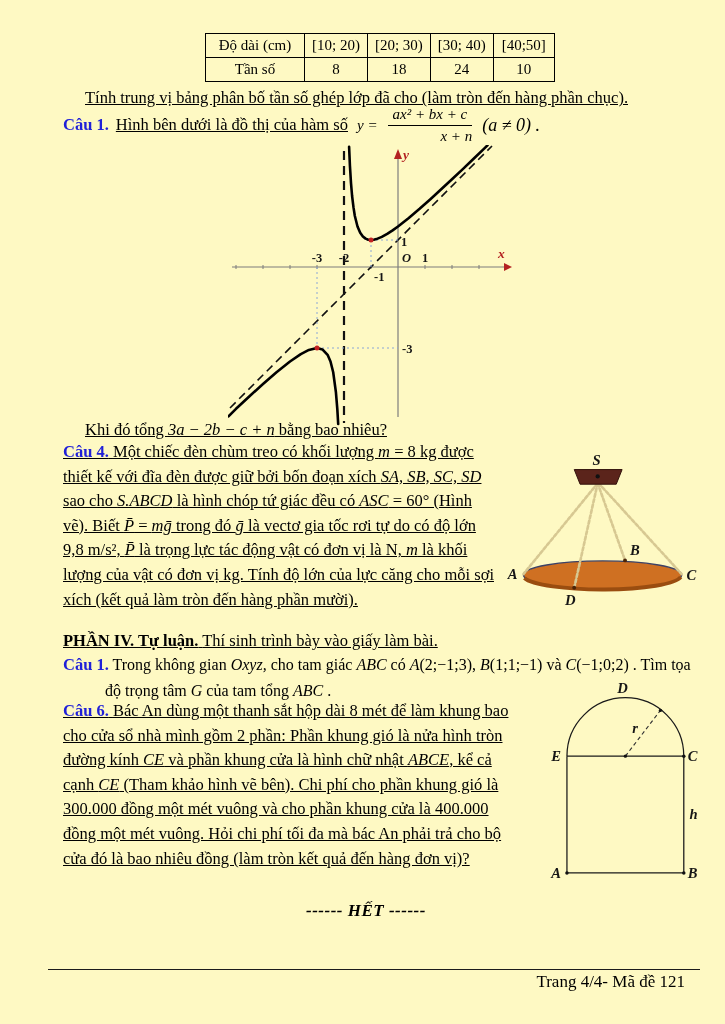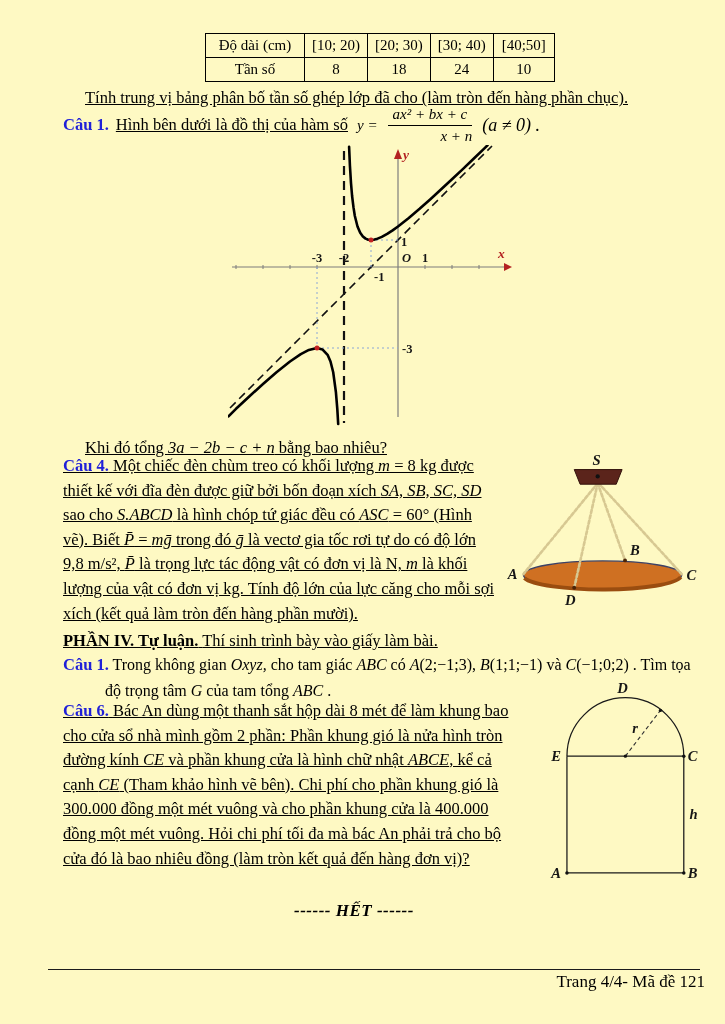--- a/index.html
+++ b/index.html
@@ -103,23 +103,23 @@
     <text x="116" y="117" text-anchor="middle" class="gt">-2</text>
     <text x="197" y="117" text-anchor="middle" class="gt">1</text>
     <text x="174" y="117" class="gt go">O</text>
     <text x="270" y="113" class="gx">x</text>
     <text x="175" y="14" class="gx">y</text>
     <text x="173" y="101" class="gt">1</text>
     <text x="146" y="136" class="gt">-1</text>
     <text x="174" y="208" class="gt">-3</text>
   </svg>
 
-  <div class="abs para" style="left:85px;top:436px;"><span>Khi đó tổng </span><span class="mi">3a − 2b − c + n</span><span> bằng bao nhiêu?</span></div>
+  <div class="abs para" style="left:85px;top:418px;"><span>Khi đó tổng </span><span class="mi">3a − 2b − c + n</span><span> bằng bao nhiêu?</span></div>
 
-  <div class="abs para" style="left:63px;top:454px;width:433px;">
+  <div class="abs para" style="left:63px;top:440px;width:433px;">
     <span class="qlabel">Câu 4.</span>
     <span><span>Một chiếc đèn chùm treo có khối lượng </span><span class="mi">m</span><span> = 8 kg được thiết kế với đĩa đèn được giữ bởi bốn đoạn xích </span><span class="mi">SA, SB, SC, SD</span><span> sao cho </span><span class="mi">S.ABCD</span><span> là hình chóp tứ giác đều có </span><span class="mi">ASC</span><span> = 60° (Hình vẽ). Biết </span><span class="mi">P̄</span><span> = </span><span class="mi">mḡ</span><span> trong đó </span><span class="mi">ḡ</span><span> là vectơ gia tốc rơi tự do có độ lớn 9,8 m/s², </span><span class="mi">P̄</span><span> là trọng lực tác động vật có đơn vị là N, </span><span class="mi">m</span><span> là khối lượng của vật có đơn vị kg. Tính độ lớn của lực căng cho mỗi sợi xích (kết quả làm tròn đến hàng phần mười).</span></span>
   </div>
 
   <svg class="abs" style="left:498px;top:451px;" width="215" height="168" viewBox="0 0 220 172">
     <ellipse cx="107" cy="127" rx="81" ry="14.5" fill="#cf7022" stroke="#3d4266" stroke-width="1.4"></ellipse>
     <path d="M27,130 A81,14.5 0 0 0 187,129" fill="none" stroke="#9a4d10" stroke-width="4"></path>
     <g stroke="#d7c892" stroke-width="2.7" stroke-dasharray="3.2 2.4" stroke-linecap="round">
       <line x1="102" y1="33" x2="26" y2="126"></line>
       <line x1="102" y1="33" x2="130" y2="112"></line>
@@ -173,18 +173,18 @@
     </g>
     <text x="97" y="13" text-anchor="middle" class="figlab">D</text>
     <text x="107" y="54" class="figlab">r</text>
     <text x="34" y="83" text-anchor="end" class="figlab">E</text>
     <text x="164" y="83" class="figlab">C</text>
     <text x="166" y="143" class="figlab">h</text>
     <text x="34" y="203" text-anchor="end" class="figlab">A</text>
     <text x="164" y="203" class="figlab">B</text>
   </svg>
 
-  <div class="abs het" style="left:4px;top:901px;width:700px;text-align:center;">------ HẾT ------</div>
+  <div class="abs het" style="left:16px;top:901px;width:700px;text-align:center;">------ HẾT ------</div>
 
   <div class="abs footer-rule" style="left:48px;top:969px;width:652px;"></div>
-  <div class="abs footer-text" style="top:972px;right:20px;">Trang 4/4- Mã đề 121</div>
+  <div class="abs footer-text" style="top:972px;right:40px;">Trang 4/4- Mã đề 121</div>
 
 </div>
 
 </body></html>

